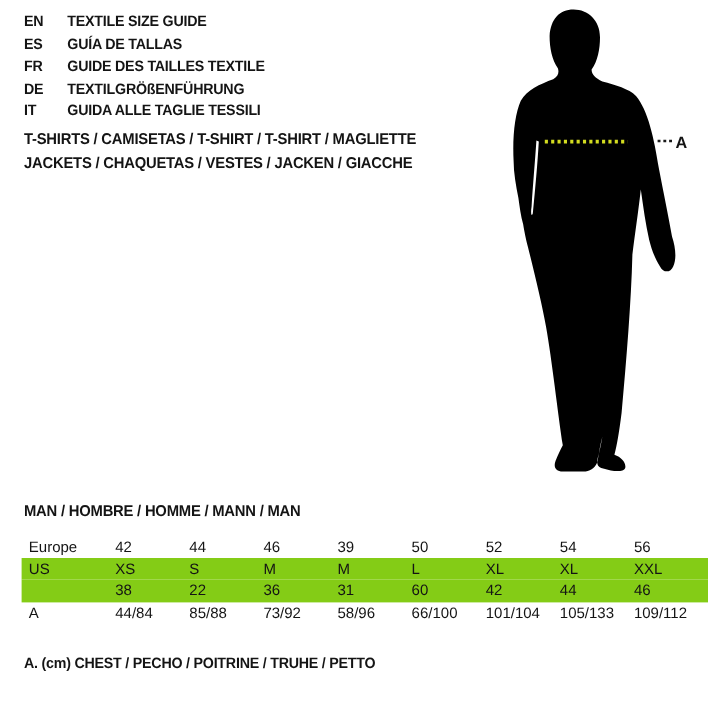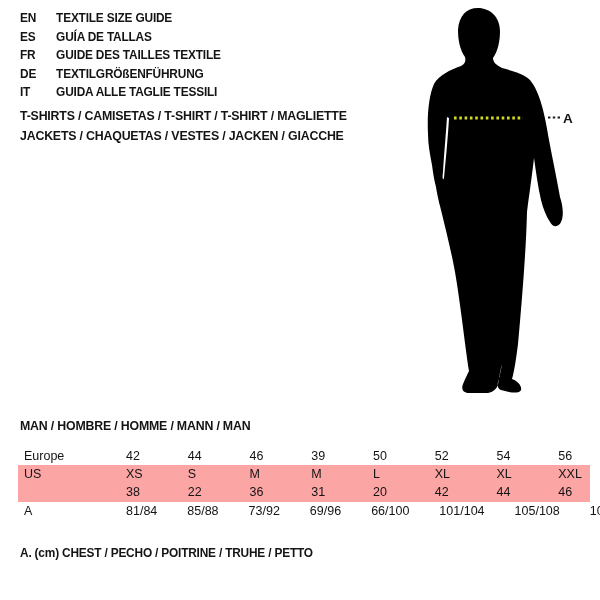--- a/index.html
+++ b/index.html
@@ -21,22 +21,22 @@
   
   .figure-wrap{position:absolute;left:410px;top:0;width:190px;height:400px;}
 
   
   .section-title{position:absolute;left:20px;top:418px;font-size:13px;font-weight:700;}
 
   
   .size-table{position:absolute;left:18px;top:447px;width:572px;font-size:12.5px;}
   .thead{height:18.5px;background:#c6c6c6;display:flex;align-items:center;
          padding-left:6px;font-weight:700;box-sizing:border-box;}
-  .trow{display:grid;grid-template-columns:78px repeat(8,1fr);height:18.2px;align-items:center;gap:30px;}
-  .trow.stripe{background:#fca5a5;}
+  .trow{display:grid;grid-template-columns:78px repeat(8,1fr);height:18.2px;align-items:center;}
+  .trow.stripe{background:#84cc16;}
   .tlabel{padding-left:6px;text-align:left;}
   .tval{}
 
   
   .footnote{position:absolute;left:20px;top:546px;font-size:12.5px;font-weight:700;}
 </style>
 </head>
 <body>
 
 <div class="lang-list condensed">
@@ -140,32 +140,32 @@
     <span class="tval">XL</span>
     <span class="tval">XXL</span>
   </div>
 
   <div class="trow stripe">
     <span class="tlabel"></span>
     <span class="tval">38</span>
     <span class="tval">22</span>
     <span class="tval">36</span>
     <span class="tval">31</span>
-    <span class="tval">20</span>
+    <span class="tval">60</span>
     <span class="tval">42</span>
     <span class="tval">44</span>
     <span class="tval">46</span>
   </div>
 
   <div class="trow">
     <span class="tlabel">A</span>
-    <span class="tval">81/84</span>
+    <span class="tval">44/84</span>
     <span class="tval">85/88</span>
     <span class="tval">73/92</span>
-    <span class="tval">69/96</span>
+    <span class="tval">58/96</span>
     <span class="tval">66/100</span>
     <span class="tval">101/104</span>
-    <span class="tval">105/108</span>
+    <span class="tval">105/133</span>
     <span class="tval">109/112</span>
   </div>
 </div>
 
 <div class="footnote condensed">A. (cm) CHEST / PECHO / POITRINE / TRUHE / PETTO</div>
 
 </body></html>

